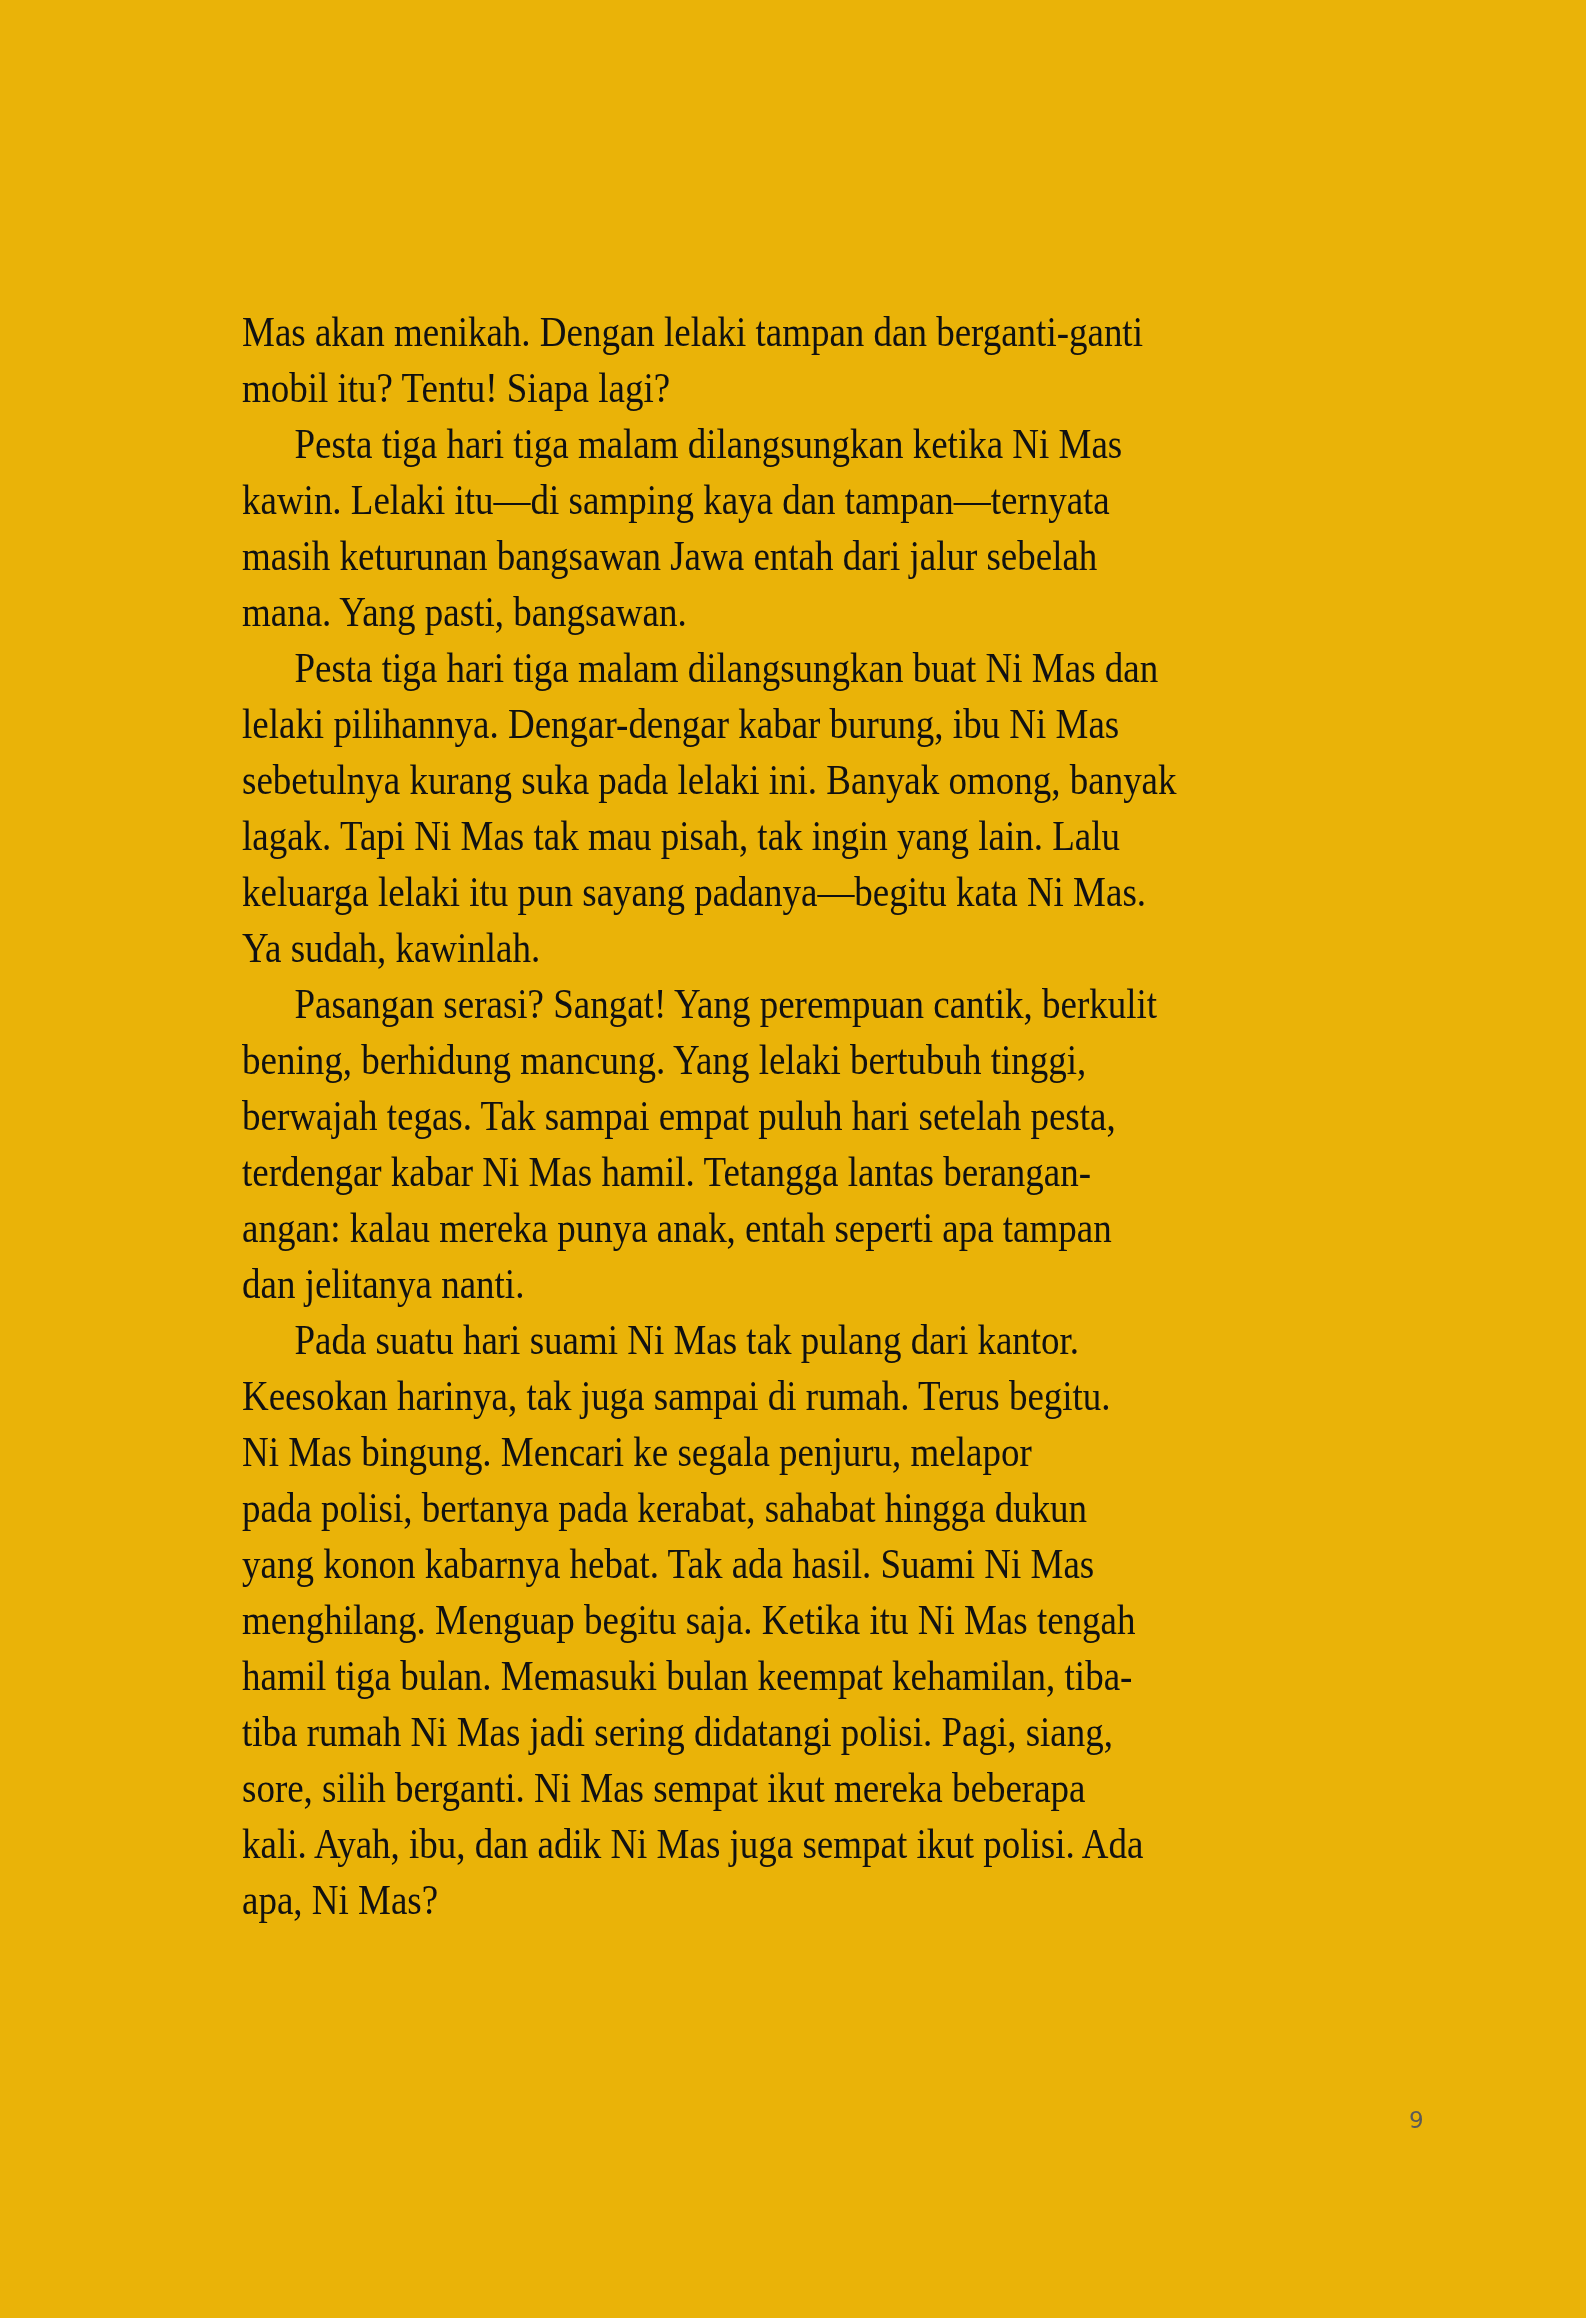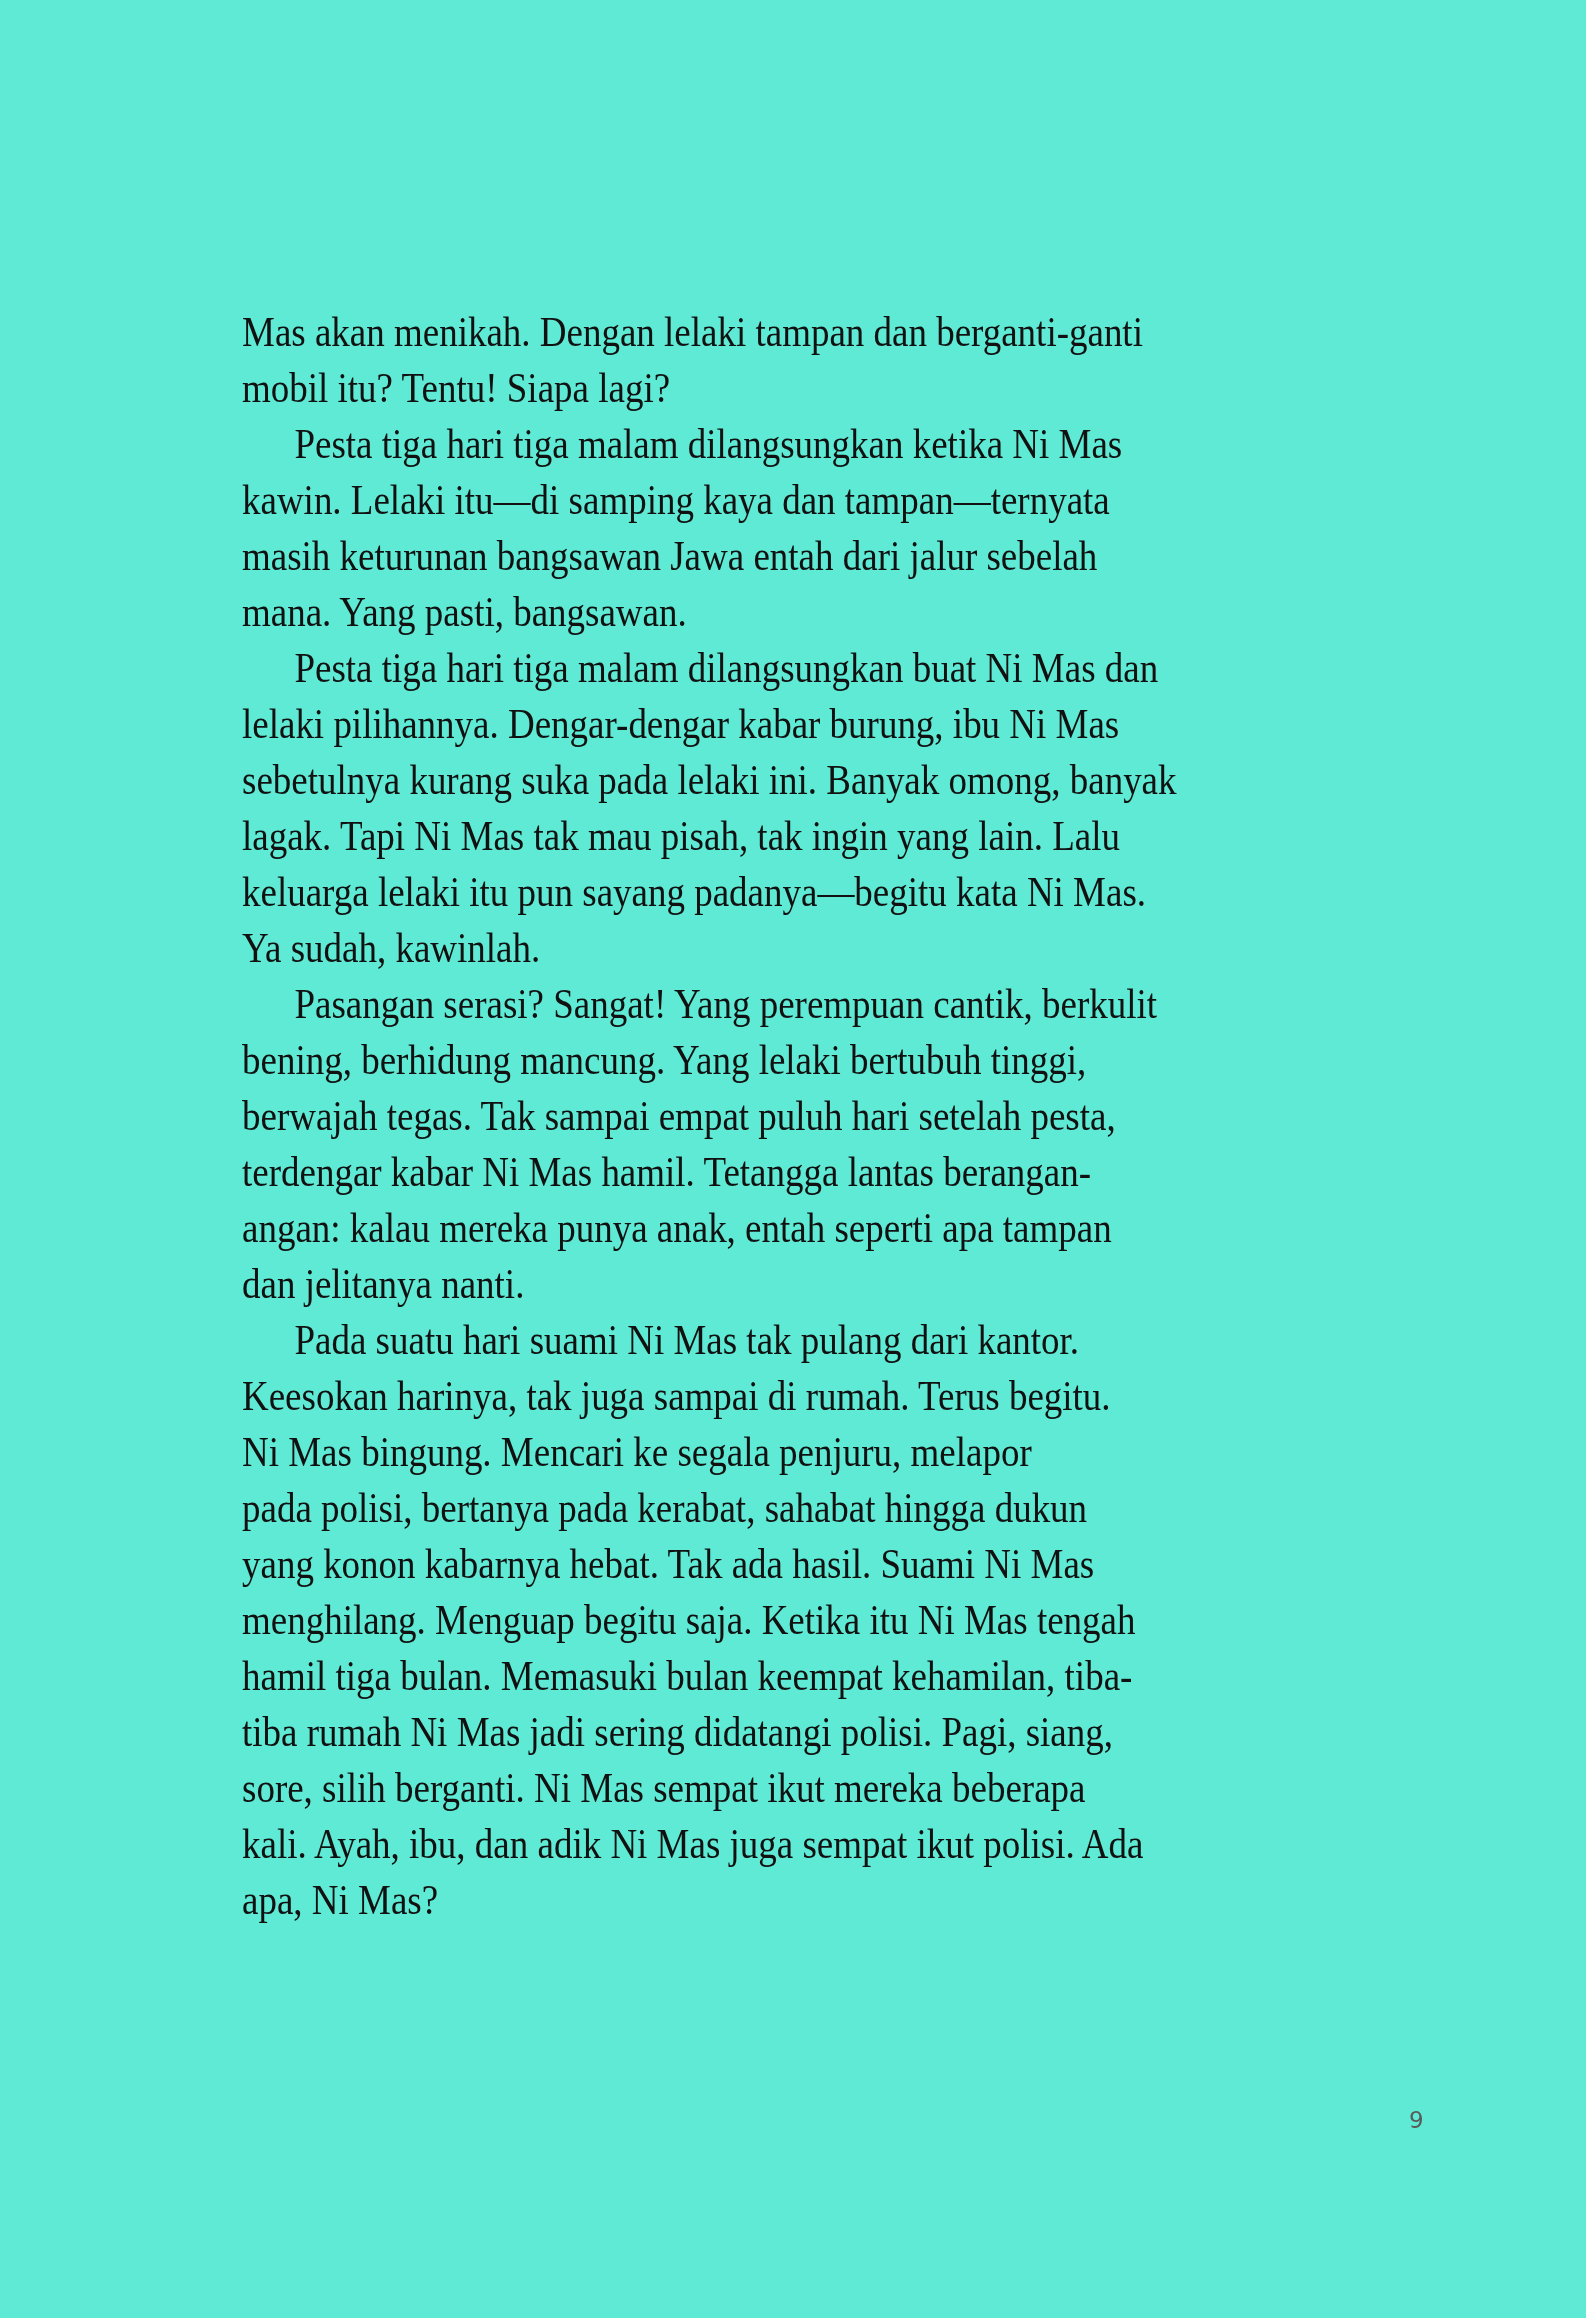--- a/index.html
+++ b/index.html
@@ -11,21 +11,21 @@
       width: 1587px;
       height: 2319px;
       position: relative;
       overflow: hidden;
     }
     .page {
       position: absolute;
       left: 0; top: 0;
       width: 1587px;
       height: 2319px;
-      background: #5eead4;
+      background: #eab308;
     }
     .text-block {
       position: absolute;
       left: 242px;
       top: 304px;
       width: 1106px;
       font-family: "Liberation Serif", "DejaVu Serif", serif;
       font-size: 43px;
       line-height: 56px;
       color: #111111;

